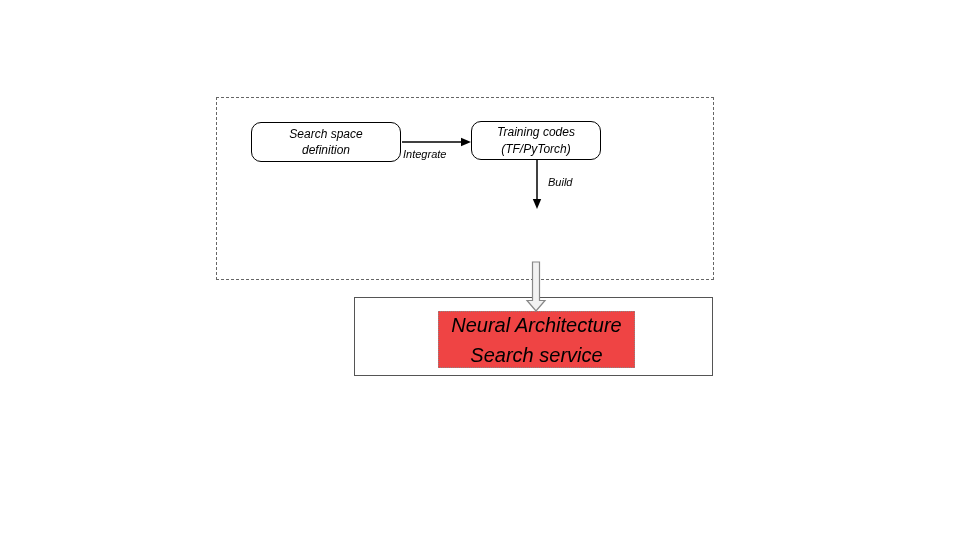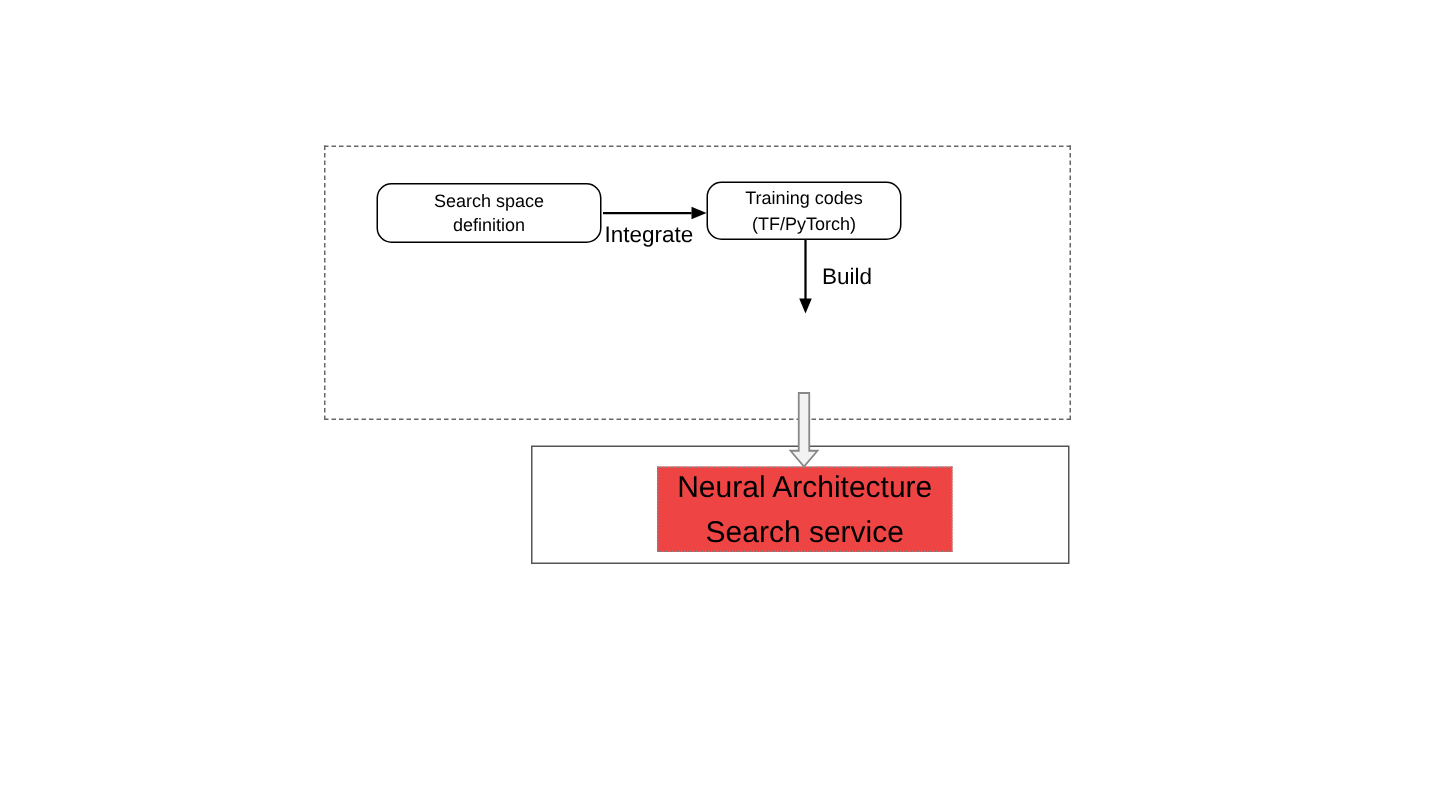--- a/index.html
+++ b/index.html
@@ -7,20 +7,21 @@
     padding: 0;
     background: #ffffff;
     font-family: "Liberation Sans", sans-serif;
   }
   .canvas {
     position: relative;
     width: 960px;
     height: 416px;
     background: #ffffff;
     overflow: hidden;
+    font-style: italic;
   }
   .dashed-container {
     position: absolute;
     left: 216px;
     top: 97px;
     width: 496px;
     height: 181px;
     border: 1px dashed #666666;
     background: transparent;
   }
@@ -83,21 +84,21 @@
     background: #ef4444;
     border: 1px dotted #888888;
     font-size: 20px;
   }
   .nas-service .label {
     line-height: 1.5;
   }
   .edge-label {
     position: absolute;
     color: #000000;
-    font-size: 15px;
+    font-size: 11px;
   }
   .integrate-label {
     left: 403px;
     top: 148px;
   }
   .build-label {
     left: 548px;
     top: 176px;
   }
   .vertex-label {

